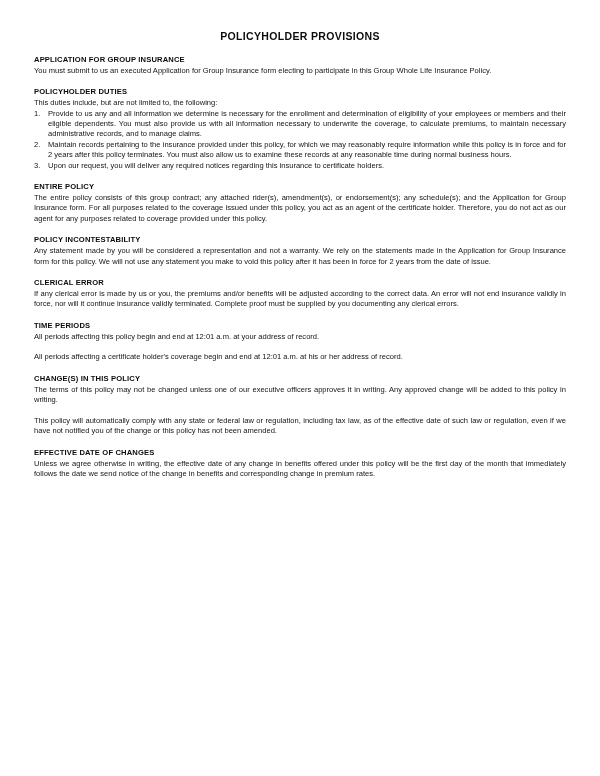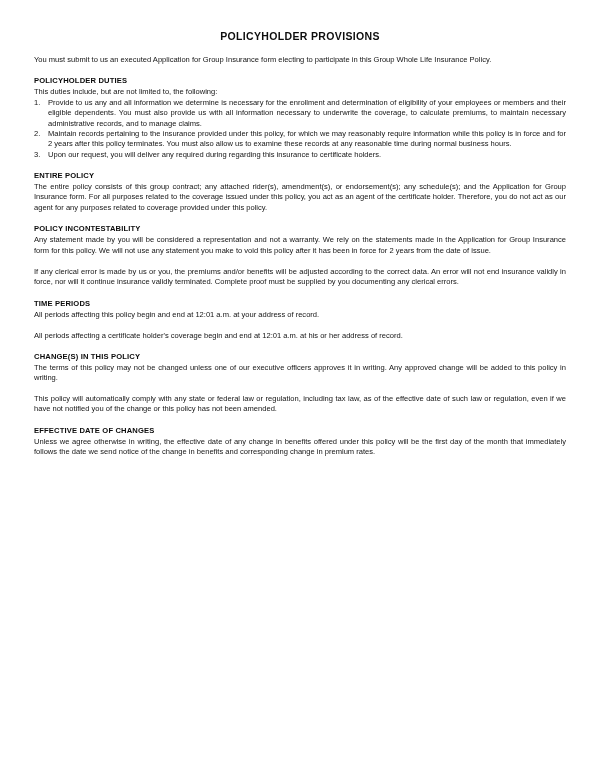--- a/index.html
+++ b/index.html
@@ -110,53 +110,55 @@
 </head>
 <body>
 
 <div class="page">
 
   <div class="content">
 
     <h1 class="doc-title">POLICYHOLDER PROVISIONS</h1>
 
     <div class="section">
+      <div class="sec-head">APPLICATION FOR GROUP INSURANCE</div>
       <p class="body-text">You must submit to us an executed Application for Group Insurance form electing to participate in this Group Whole Life Insurance Policy.</p>
     </div>
 
     <div class="section">
       <div class="sec-head">POLICYHOLDER DUTIES</div>
       <p class="intro-line">This duties include, but are not limited to, the following:</p>
       <ol class="num-list">
         <li>
           <span class="marker">1.</span>
           <span>Provide to us any and all information we determine is necessary for the enrollment and determination of eligibility of your employees or members and their eligible dependents. You must also provide us with all information necessary to underwrite the coverage, to calculate premiums, to maintain necessary administrative records, and to manage claims.</span>
         </li>
         <li>
           <span class="marker">2.</span>
           <span>Maintain records pertaining to the insurance provided under this policy, for which we may reasonably require information while this policy is in force and for 2 years after this policy terminates. You must also allow us to examine these records at any reasonable time during normal business hours.</span>
         </li>
         <li>
           <span class="marker">3.</span>
-          <span>Upon our request, you will deliver any required during regarding this insurance to certificate holders.</span>
+          <span>Upon our request, you will deliver any required notices regarding this insurance to certificate holders.</span>
         </li>
       </ol>
     </div>
 
     <div class="section">
       <div class="sec-head">ENTIRE POLICY</div>
       <p class="body-text">The entire policy consists of this group contract; any attached rider(s), amendment(s), or endorsement(s); any schedule(s); and the Application for Group Insurance form. For all purposes related to the coverage issued under this policy, you act as an agent of the certificate holder. Therefore, you do not act as our agent for any purposes related to coverage provided under this policy.</p>
     </div>
 
     <div class="section">
       <div class="sec-head">POLICY INCONTESTABILITY</div>
       <p class="body-text">Any statement made by you will be considered a representation and not a warranty. We rely on the statements made in the Application for Group Insurance form for this policy. We will not use any statement you make to void this policy after it has been in force for 2 years from the date of issue.</p>
     </div>
 
     <div class="section">
+      <div class="sec-head">CLERICAL ERROR</div>
       <p class="body-text">If any clerical error is made by us or you, the premiums and/or benefits will be adjusted according to the correct data. An error will not end insurance validly in force, nor will it continue insurance validly terminated. Complete proof must be supplied by you documenting any clerical errors.</p>
     </div>
 
     <div class="section">
       <div class="sec-head">TIME PERIODS</div>
       <p class="body-text">All periods affecting this policy begin and end at 12:01 a.m. at your address of record.</p>
       <p class="body-text">All periods affecting a certificate holder's coverage begin and end at 12:01 a.m. at his or her address of record.</p>
     </div>
 
     <div class="section">

